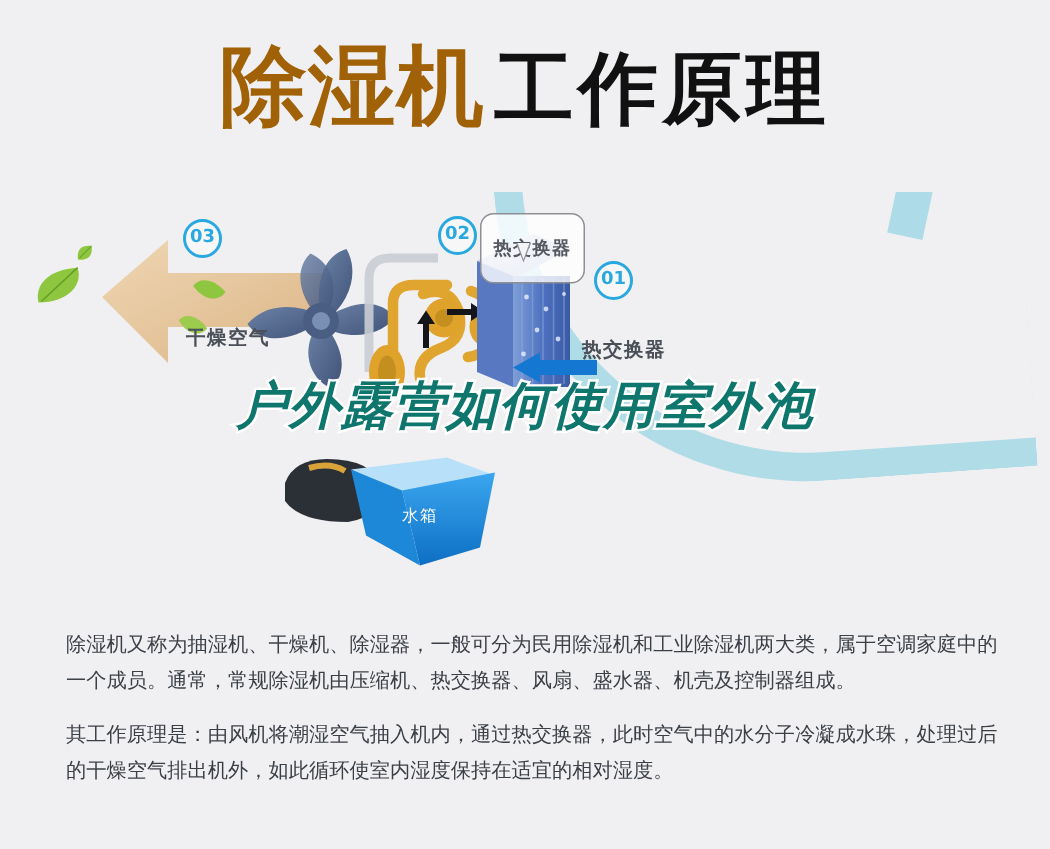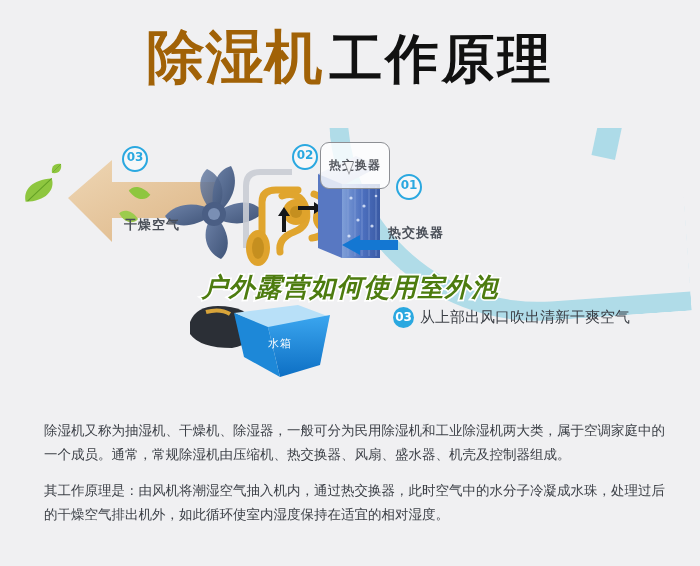--- a/index.html
+++ b/index.html
@@ -132,25 +132,24 @@
   }
   .rl.indent{padding-left:28px;}
 
   
   .overlay{
     position:absolute;left:0;top:252px;width:700px;text-align:center;
     pointer-events:none;
   }
   .overlay .ol{
     font-family:"DejaVu Sans","Liberation Sans",sans-serif;
-    font-size:26px;font-weight:bold;font-style:italic;
-    color:#4d7c0f;line-height:39px;letter-spacing:1px;
+    font-size:34px;font-weight:bold;font-style:italic;
+    color:#0f766e;line-height:39px;letter-spacing:1px;
     -webkit-text-stroke:3.2px #ffffff;
     paint-order:stroke fill;
-    margin-top:16px;
   }
 
   
   .body-text{
     position:absolute;left:28px;top:418px;width:648px;
   }
   .para{
     color:#3b3f46;font-size:13.5px;line-height:24px;
     font-family:"DejaVu Sans","Liberation Sans",sans-serif;
     margin:0 0 10px 16px;
@@ -323,21 +322,20 @@
 
     <div class="badge-o" style="left:292px;top:16px;">02</div>
     <div class="callout" style="left:320px;top:14px;">热交换器</div>
     <div class="callout-tail" style="left:344px;top:34px;"></div>
 
     <div class="badge-o" style="left:396px;top:46px;text-align:center;">01</div>
     <div class="stage-label" style="left:388px;top:96px;">热交换器</div>
   </div>
 
   <div class="right-lines">
-    <div class="rl"><span class="badge-f">03</span><span>从上部出风口吹出清新干爽空气</span></div>
   </div>
 
   <div class="overlay">
     <div class="ol">户外露营如何使用室外泡</div>
   </div>
 
   <div class="body-text">
     <p class="para">除湿机又称为抽湿机、干燥机、除湿器，一般可分为民用除湿机和工业除湿机两大类，属于空调家庭中的一个成员。通常，常规除湿机由压缩机、热交换器、风扇、盛水器、机壳及控制器组成。</p>
     <p class="para second">其工作原理是：由风机将潮湿空气抽入机内，通过热交换器，此时空气中的水分子冷凝成水珠，处理过后的干燥空气排出机外，如此循环使室内湿度保持在适宜的相对湿度。</p>
   </div>

